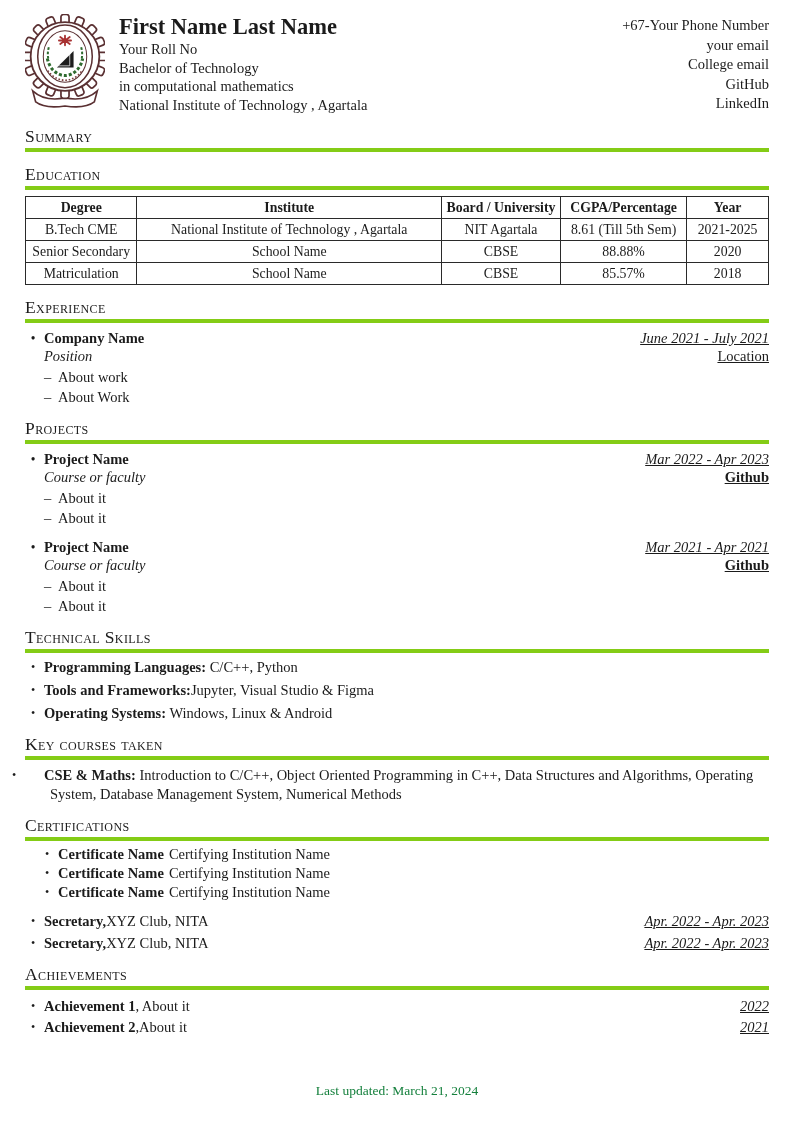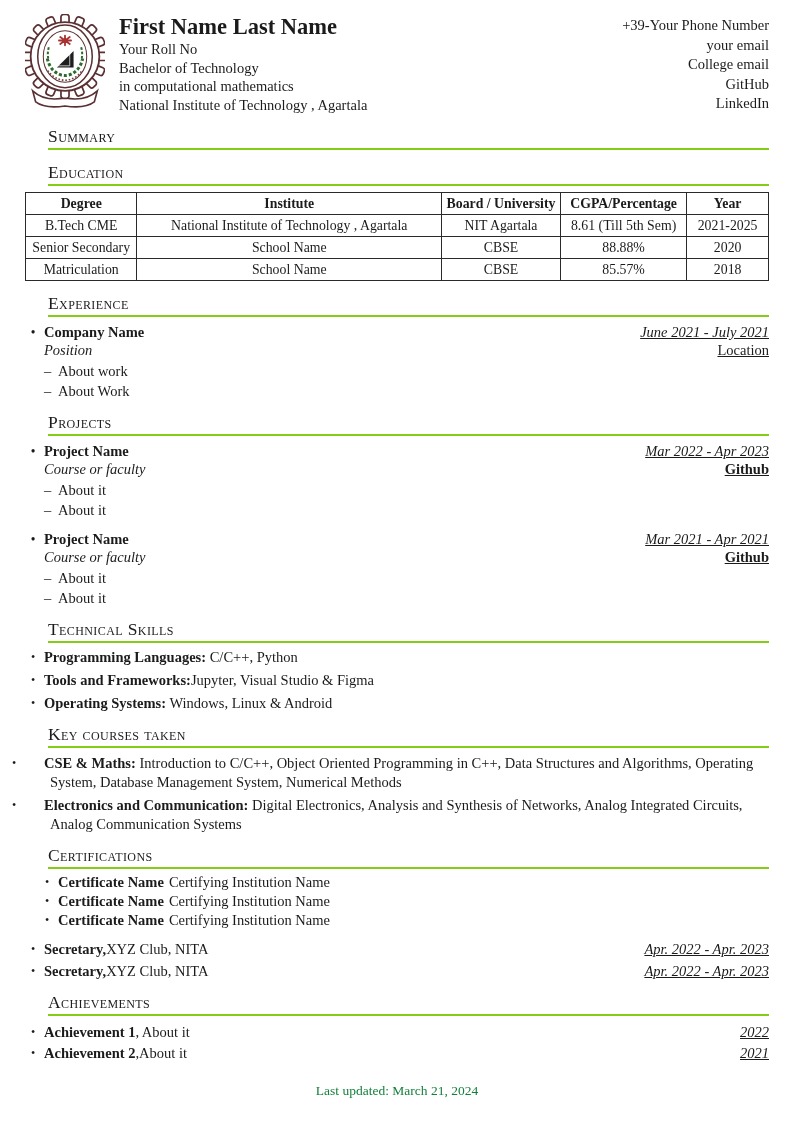--- a/index.html
+++ b/index.html
@@ -24,22 +24,21 @@
   .id-line { font-size: 14.5px; line-height: 18.5px; }
   .contact-block { flex: 0 0 auto; text-align: right; font-size: 14.5px; line-height: 19.5px; margin-top: 4px; }
   
   .section { margin-top: 12px; }
   .sec-title {
     font-variant: small-caps;
     font-size: 17.5px;
     letter-spacing: 0.4px;
     line-height: 20px;
     padding-bottom: 2px;
-    border-bottom: 2px solid #84cc16;
-    margin-left: 23px;
+    border-bottom: 4px solid #84cc16;
   }
   .summary-text {
     margin: 5px 0 0 0;
     text-align: justify;
     line-height: 18.5px;
   }
   
   table.edu {
     width: 100%;
     border-collapse: collapse;
@@ -133,21 +132,21 @@
 
     <div class="id-block">
       <div class="name">First Name Last Name</div>
       <div class="id-line">Your Roll No</div>
       <div class="id-line">Bachelor of Technology</div>
       <div class="id-line">in computational mathematics</div>
       <div class="id-line">National Institute of Technology , Agartala</div>
     </div>
 
     <div class="contact-block">
-      <div>+39-Your Phone Number</div>
+      <div>+67-Your Phone Number</div>
       <div>your email</div>
       <div>College email</div>
       <div>GitHub</div>
       <div>LinkedIn</div>
     </div>
   </div>
 
   <div class="section">
     <div class="sec-title">Summary</div>
   </div>
@@ -254,23 +253,20 @@
     <div class="blist-item" style="margin-top:6px;">
       <div class="lead"><span class="b">Operating Systems:</span><span> Windows, Linux &amp; Android</span></div>
     </div>
   </div>
 
   <div class="section">
     <div class="sec-title">Key courses taken</div>
     <div class="blist-item wrap" style="margin-top:6px;">
       <div class="lead"><span class="b">CSE &amp; Maths:</span><span> Introduction to C/C++, Object Oriented Programming in C++, Data Structures and Algorithms, Operating System, Database Management System, Numerical Methods</span></div>
     </div>
-    <div class="blist-item wrap" style="margin-top:5px;">
-      <div class="lead"><span class="b">Electronics and Communication:</span><span> Digital Electronics, Analysis and Synthesis of Networks, Analog Integrated Circuits, Analog Communication Systems</span></div>
-    </div>
   </div>
 
   <div class="section">
     <div class="sec-title">Certifications</div>
     <div class="blist-item cert-indent" style="margin-top:5px;">
       <div class="lead"><span class="b">Certificate Name</span><span class="cert-issuer">Certifying Institution Name</span></div>
     </div>
     <div class="blist-item cert-indent">
       <div class="lead"><span class="b">Certificate Name</span><span class="cert-issuer">Certifying Institution Name</span></div>
     </div>

